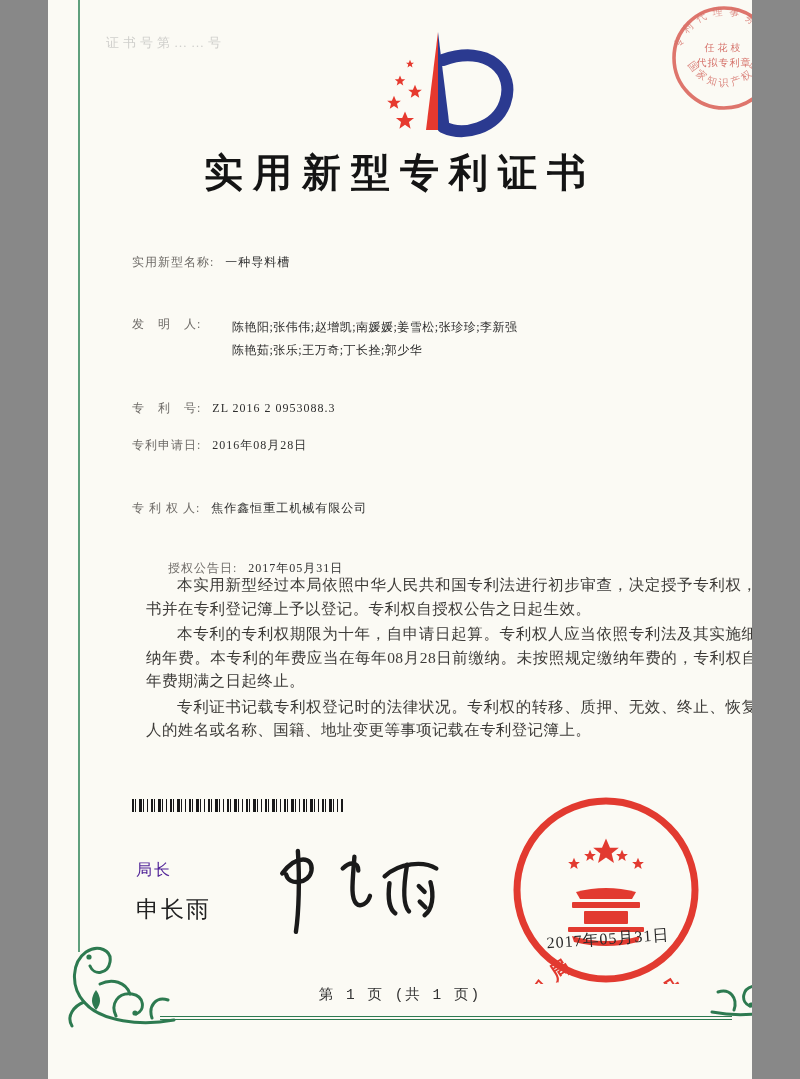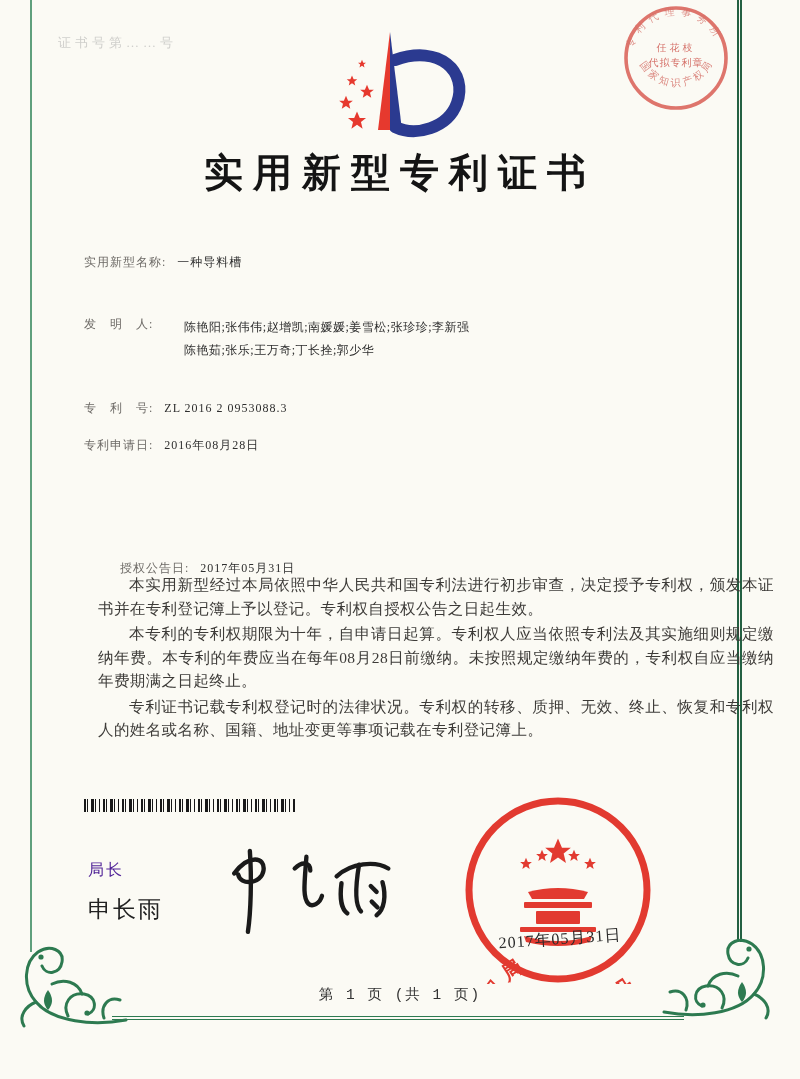--- a/index.html
+++ b/index.html
@@ -1,17 +1,17 @@
 <!DOCTYPE html>
 <html><head>
 <meta charset="utf-8">
 <style>
   html,body{margin:0;padding:0;background:#888;}
   .page{
-    position:relative;width:800px;height:1079px;margin:0 auto;
+    position:relative;width:704px;height:1079px;margin:0 auto;
     background:#fbfaf4;overflow:hidden;
     font-family:"Liberation Serif","DejaVu Serif",serif;
     color:#333;
   }
   
   .border-left{position:absolute;left:30px;top:0;width:2px;height:952px;background:#5f9f7c;}
   .border-right{position:absolute;left:737px;top:0;width:5px;height:942px;
     border-left:2px solid #246042;border-right:2px solid #246042;box-sizing:border-box;}
   .border-bottom{position:absolute;left:112px;top:1016px;width:572px;height:4px;
     border-top:1.5px solid #2d7a50;border-bottom:1.5px solid #2d7a50;box-sizing:border-box;}
@@ -154,20 +154,24 @@
   <div class="row row-patentno">
     <span class="lbl">专　利　号:</span>
     <span class="val">ZL 2016 2 0953088.3</span>
   </div>
 
   <div class="row row-filing">
     <span class="lbl">专利申请日:</span>
     <span class="val">2016年08月28日</span>
   </div>
 
+  <div class="row row-patentee">
+    <span class="lbl">专 利 权 人:</span>
+    <span class="val">焦作鑫恒重工机械有限公司</span>
+  </div>
 
   <div class="row row-grant">
     <span class="lbl">授权公告日:</span>
     <span class="val">2017年05月31日</span>
   </div>
 
   <div class="paras">
     <p>本实用新型经过本局依照中华人民共和国专利法进行初步审查，决定授予专利权，颁发本证书并在专利登记簿上予以登记。专利权自授权公告之日起生效。</p>
     <p>本专利的专利权期限为十年，自申请日起算。专利权人应当依照专利法及其实施细则规定缴纳年费。本专利的年费应当在每年08月28日前缴纳。未按照规定缴纳年费的，专利权自应当缴纳年费期满之日起终止。</p>
     <p>专利证书记载专利权登记时的法律状况。专利权的转移、质押、无效、终止、恢复和专利权人的姓名或名称、国籍、地址变更等事项记载在专利登记簿上。</p>

